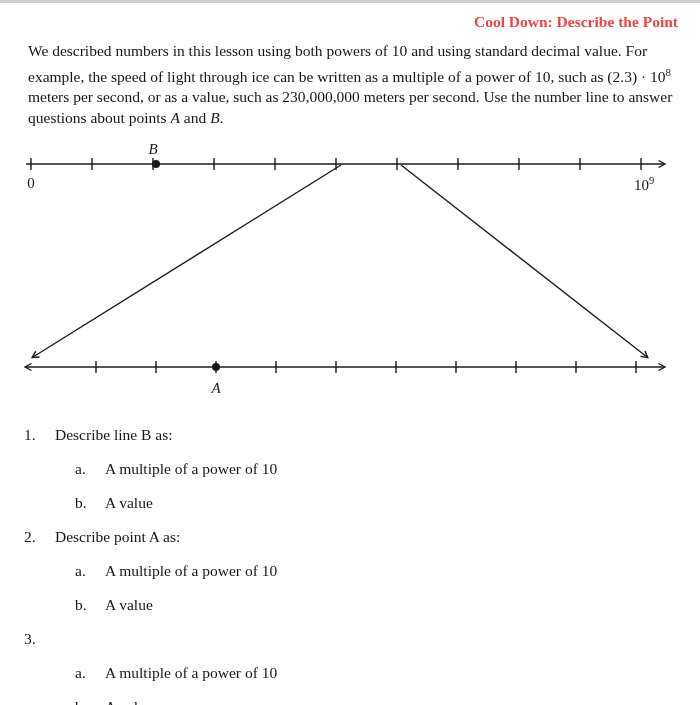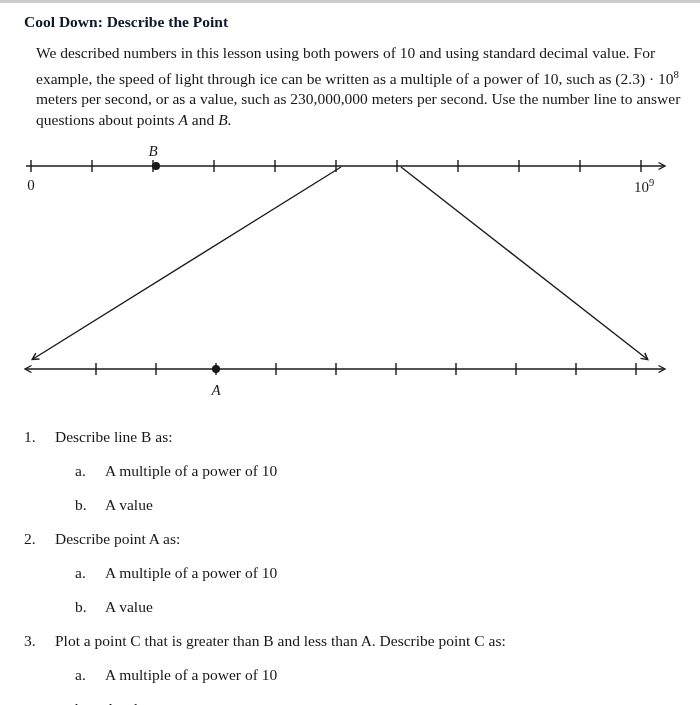--- a/index.html
+++ b/index.html
@@ -12,28 +12,29 @@
     overflow: hidden;
     font-family: "Liberation Serif", serif;
     color: #161616;
   }
   .page { padding: 6px 22px 0 24px; }
 
   .title {
     font-family: "Liberation Serif", serif;
     font-size: 15.5px;
     font-weight: bold;
-    color: #0f172a;
+    color: #ef4444;
     margin: 4px 0 10px 0;
+    text-align: right;
   }
 
   .intro {
     font-size: 15.5px;
     line-height: 20.5px;
-    margin: 12px;
+    margin: 4px;
     width: 655px;
   }
   .intro sup { font-size: 70%; }
   .intro i { font-style: italic; }
 
   .diagram-wrap { margin-top: 14px; }
   svg text {
     font-family: "Liberation Serif", serif;
     font-size: 15px;
     fill: #1a1a1a;
@@ -109,21 +110,20 @@
     <span class="letter">a.</span>
     <span>A multiple of a power of 10</span>
   </div>
   <div class="q-sub">
     <span class="letter">b.</span>
     <span>A value</span>
   </div>
 
   <div class="q-row">
     <span class="q-num">3.</span>
-    <span class="q-text">Plot a point C that is greater than B and less than A. Describe point C as:</span>
   </div>
   <div class="q-sub">
     <span class="letter">a.</span>
     <span>A multiple of a power of 10</span>
   </div>
   <div class="q-sub">
     <span class="letter">b.</span>
     <span>A value</span>
   </div>
 

